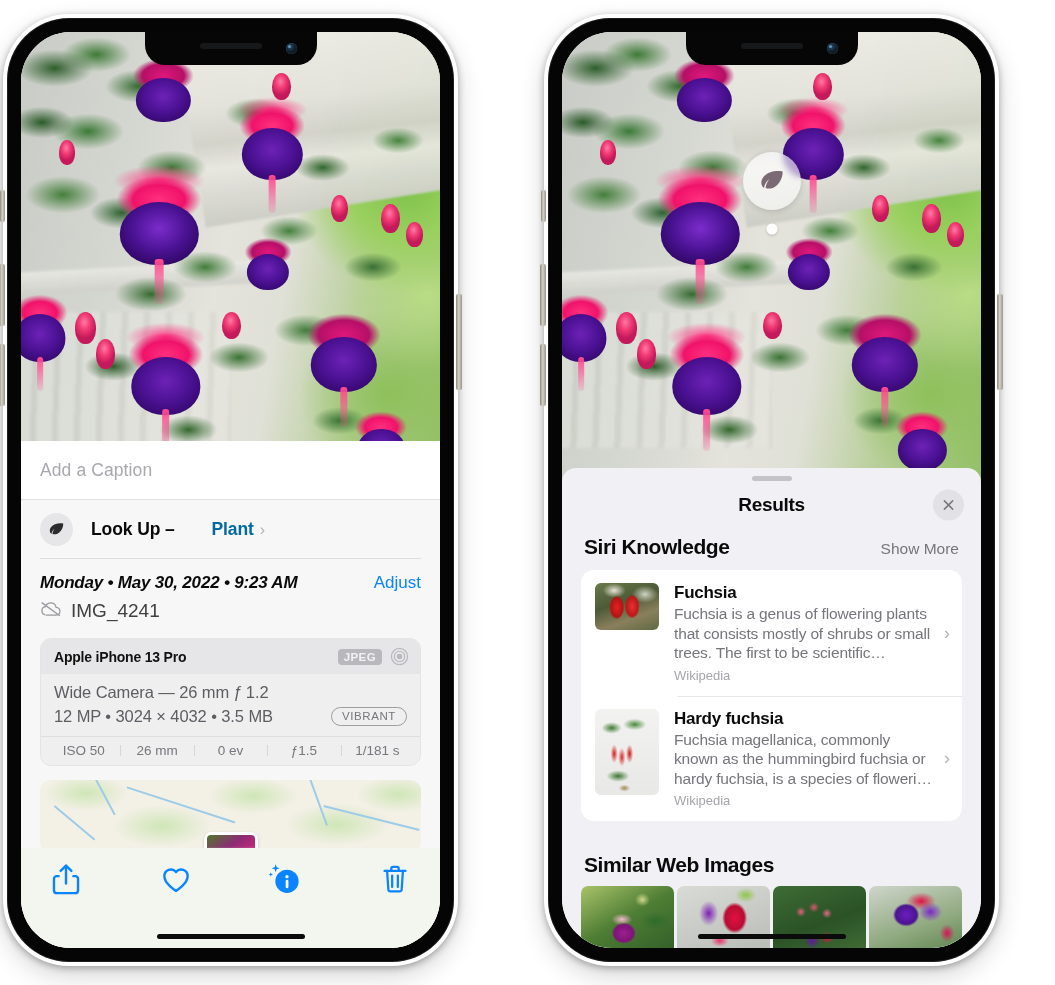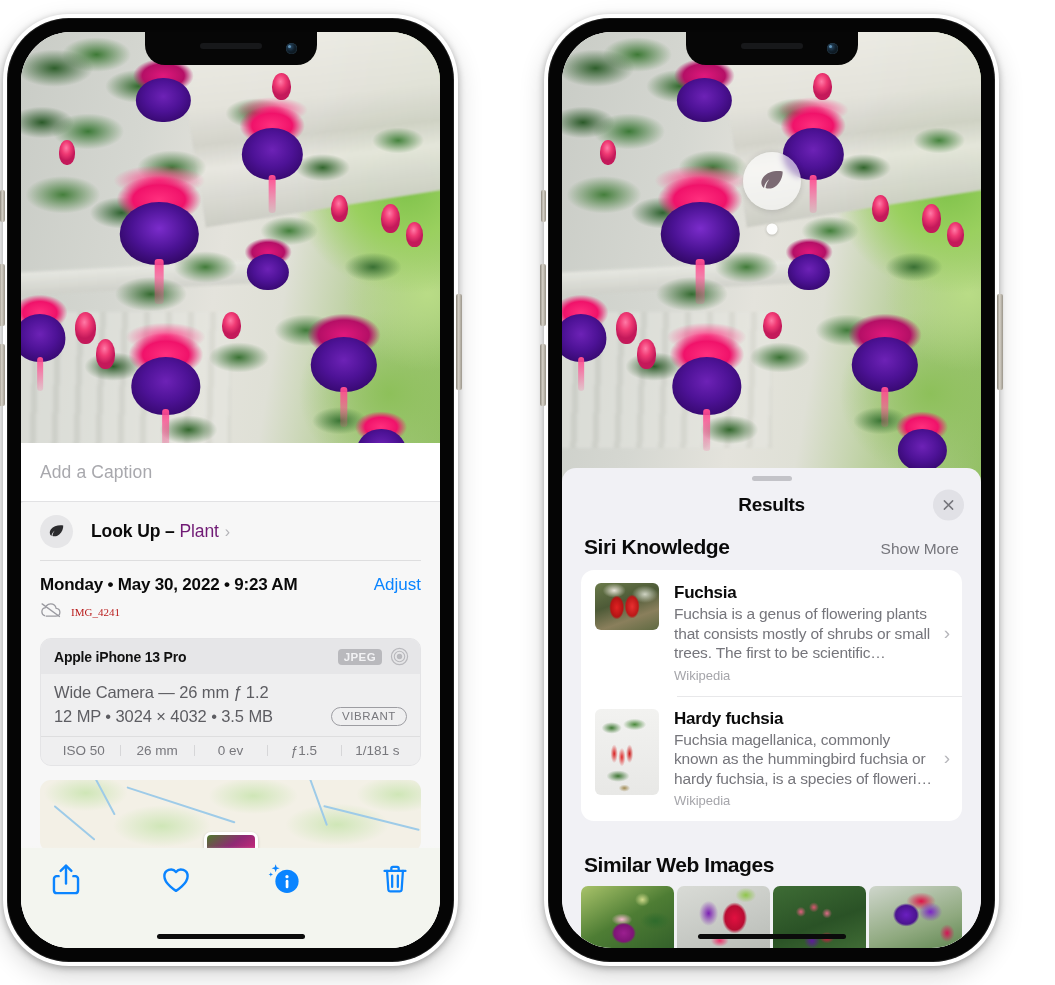--- a/index.html
+++ b/index.html
@@ -93,29 +93,29 @@
   .cap-row{height:58px;background:#ffffff;display:flex;align-items:center;padding:0 19px;
      border-bottom:1px solid #e2e2e4;}
   .cap-ph{color:#a8a8ad;font-size:17.5px;letter-spacing:.1px;}
   .lookup-row{height:59px;display:flex;align-items:center;padding:0 19px;background:#f7f7f7;position:relative;}
   .lookup-row:after{content:"";position:absolute;left:19px;right:19px;bottom:0;height:1px;background:#dededf;}
   .lu-badge{position:relative;width:33px;height:33px;border-radius:50%;background:#e6e6e8;display:flex;align-items:center;justify-content:center;flex:none;}
   .lu-badge svg{width:19px;height:19px;}
   .spark{position:absolute;color:#dcdcde;line-height:1;}
   .sp1{left:-10px;top:-8px;font-size:17px;}
   .lu-text{margin-left:18px;font-size:17.5px;font-weight:700;color:#0a0a0a;letter-spacing:-.1px;}
-  .lu-text .sub{font-weight:400;color:#701a75;}
+  .lu-text .sub{font-weight:700;color:#0369a1;margin-left:32px;}
   .lu-chev{margin-left:6px;color:#b4b4b8;font-size:16px;font-weight:400;}
 
   .meta{padding:14px 19px 6px;}
   .meta-top{display:flex;align-items:baseline;justify-content:space-between;}
-  .meta-date{font-size:17px;font-weight:700;color:#0a0a0a;letter-spacing:-.2px;}
+  .meta-date{font-size:17px;font-weight:700;color:#0a0a0a;letter-spacing:-.2px;font-style:italic;}
   .meta-adjust{font-size:17px;color:#0a84ff;font-weight:400;}
   .meta-file{display:flex;align-items:center;gap:9px;margin-top:7px;}
-  .meta-file .fname{font-size:11px;color:#b91c1c;font-family:Liberation Serif, serif;}
+  .meta-file .fname{font-size:19px;color:#404040;}
 
   .camcard{margin:10px 19px 0;border-radius:11px;overflow:hidden;background:#efeff0;border:1px solid #e4e4e6;}
   .cc-head{display:flex;align-items:center;justify-content:space-between;background:#e6e6e8;padding:8px 11px 8px 13px;}
   .cc-model{font-size:14px;font-weight:700;color:#111;letter-spacing:-.2px;}
   .cc-right{display:flex;align-items:center;gap:8px;}
   .jpeg{background:#b9b9bd;color:#f2f2f4;font-size:11.5px;font-weight:700;letter-spacing:.4px;padding:2px 6px;border-radius:4px;}
   .raw-ic{width:19px;height:19px;}
   .cc-body{padding:9px 13px 10px;background:#efeff0;position:relative;}
   .cc-line1{font-size:16.5px;color:#5d5d62;letter-spacing:-.1px;}
   .cc-line2{font-size:16.5px;color:#5d5d62;margin-top:5px;letter-spacing:-.1px;display:flex;align-items:center;justify-content:space-between;}

